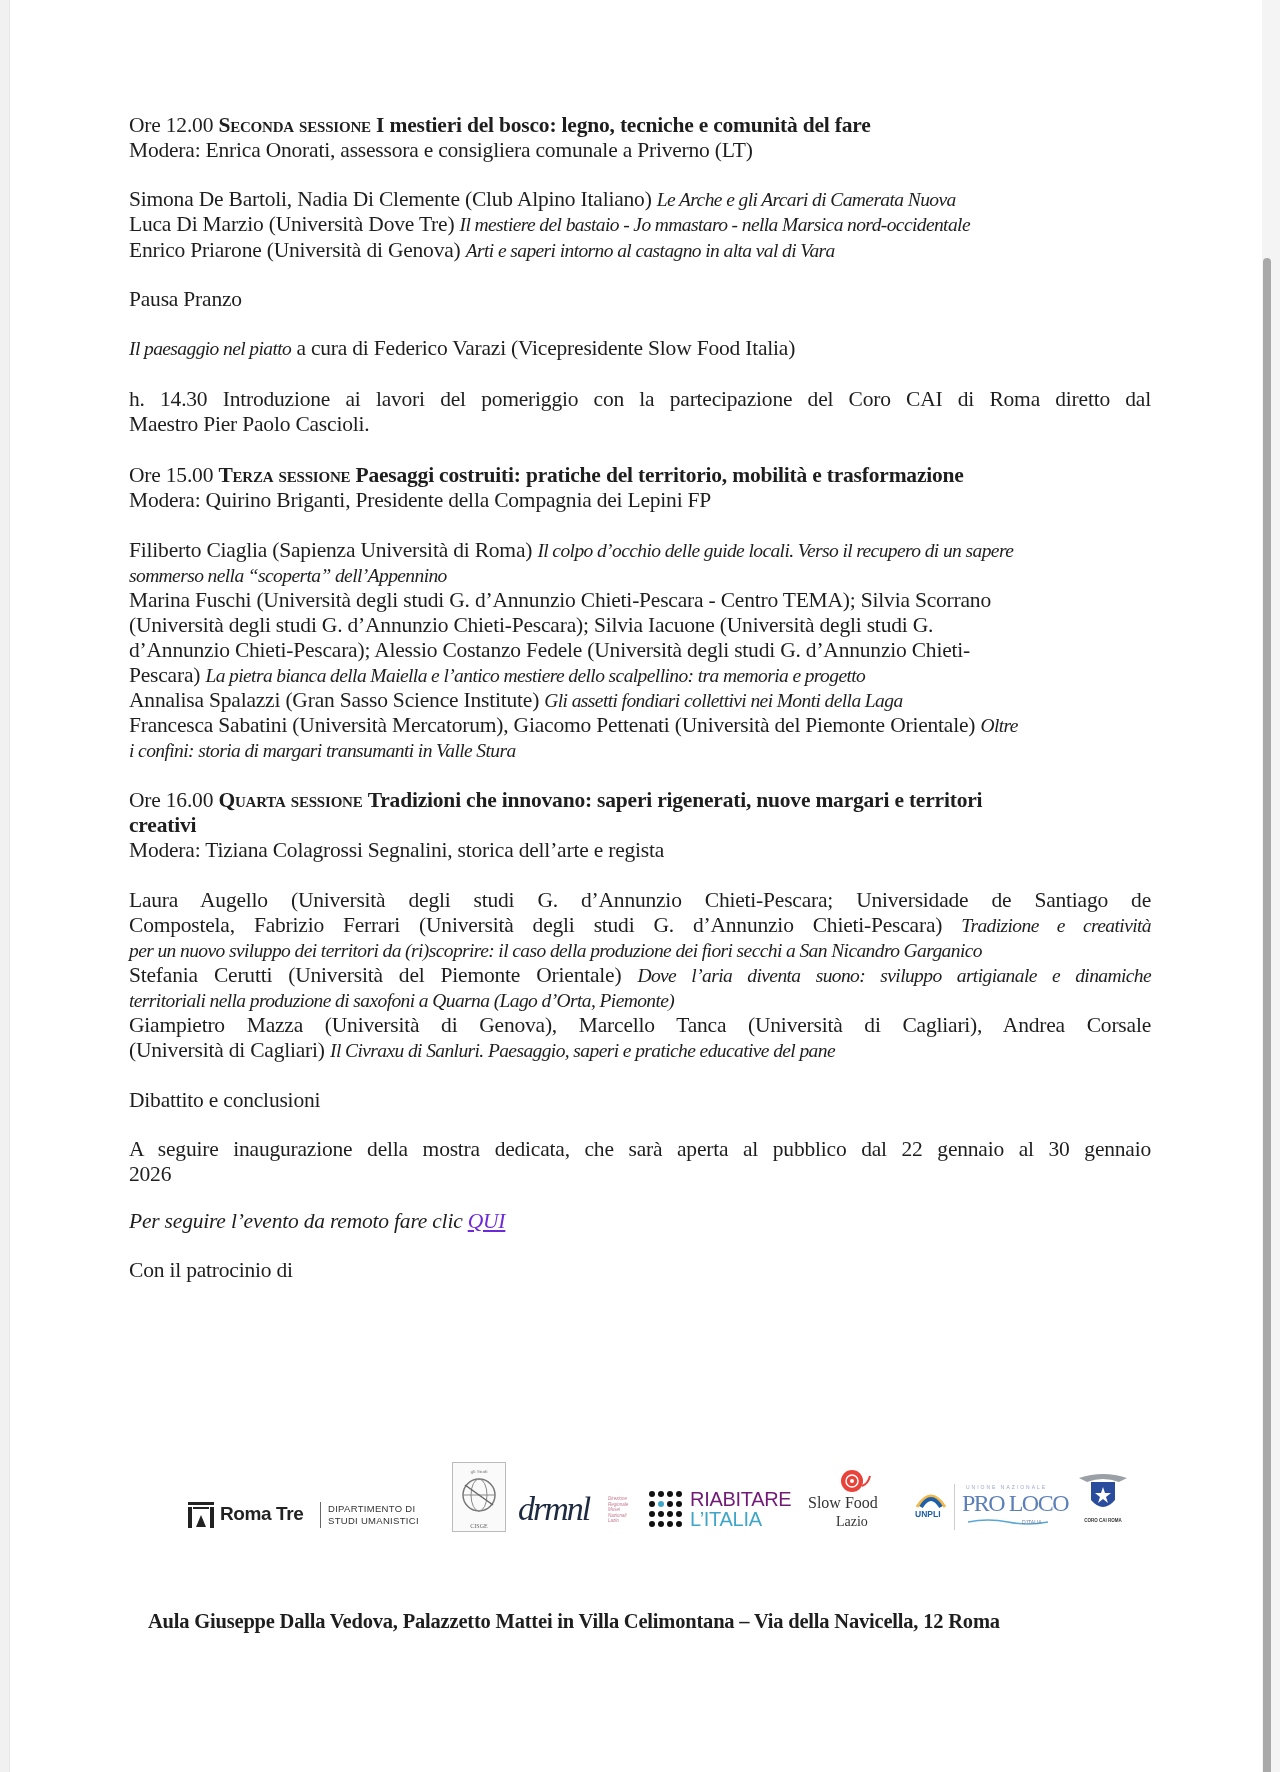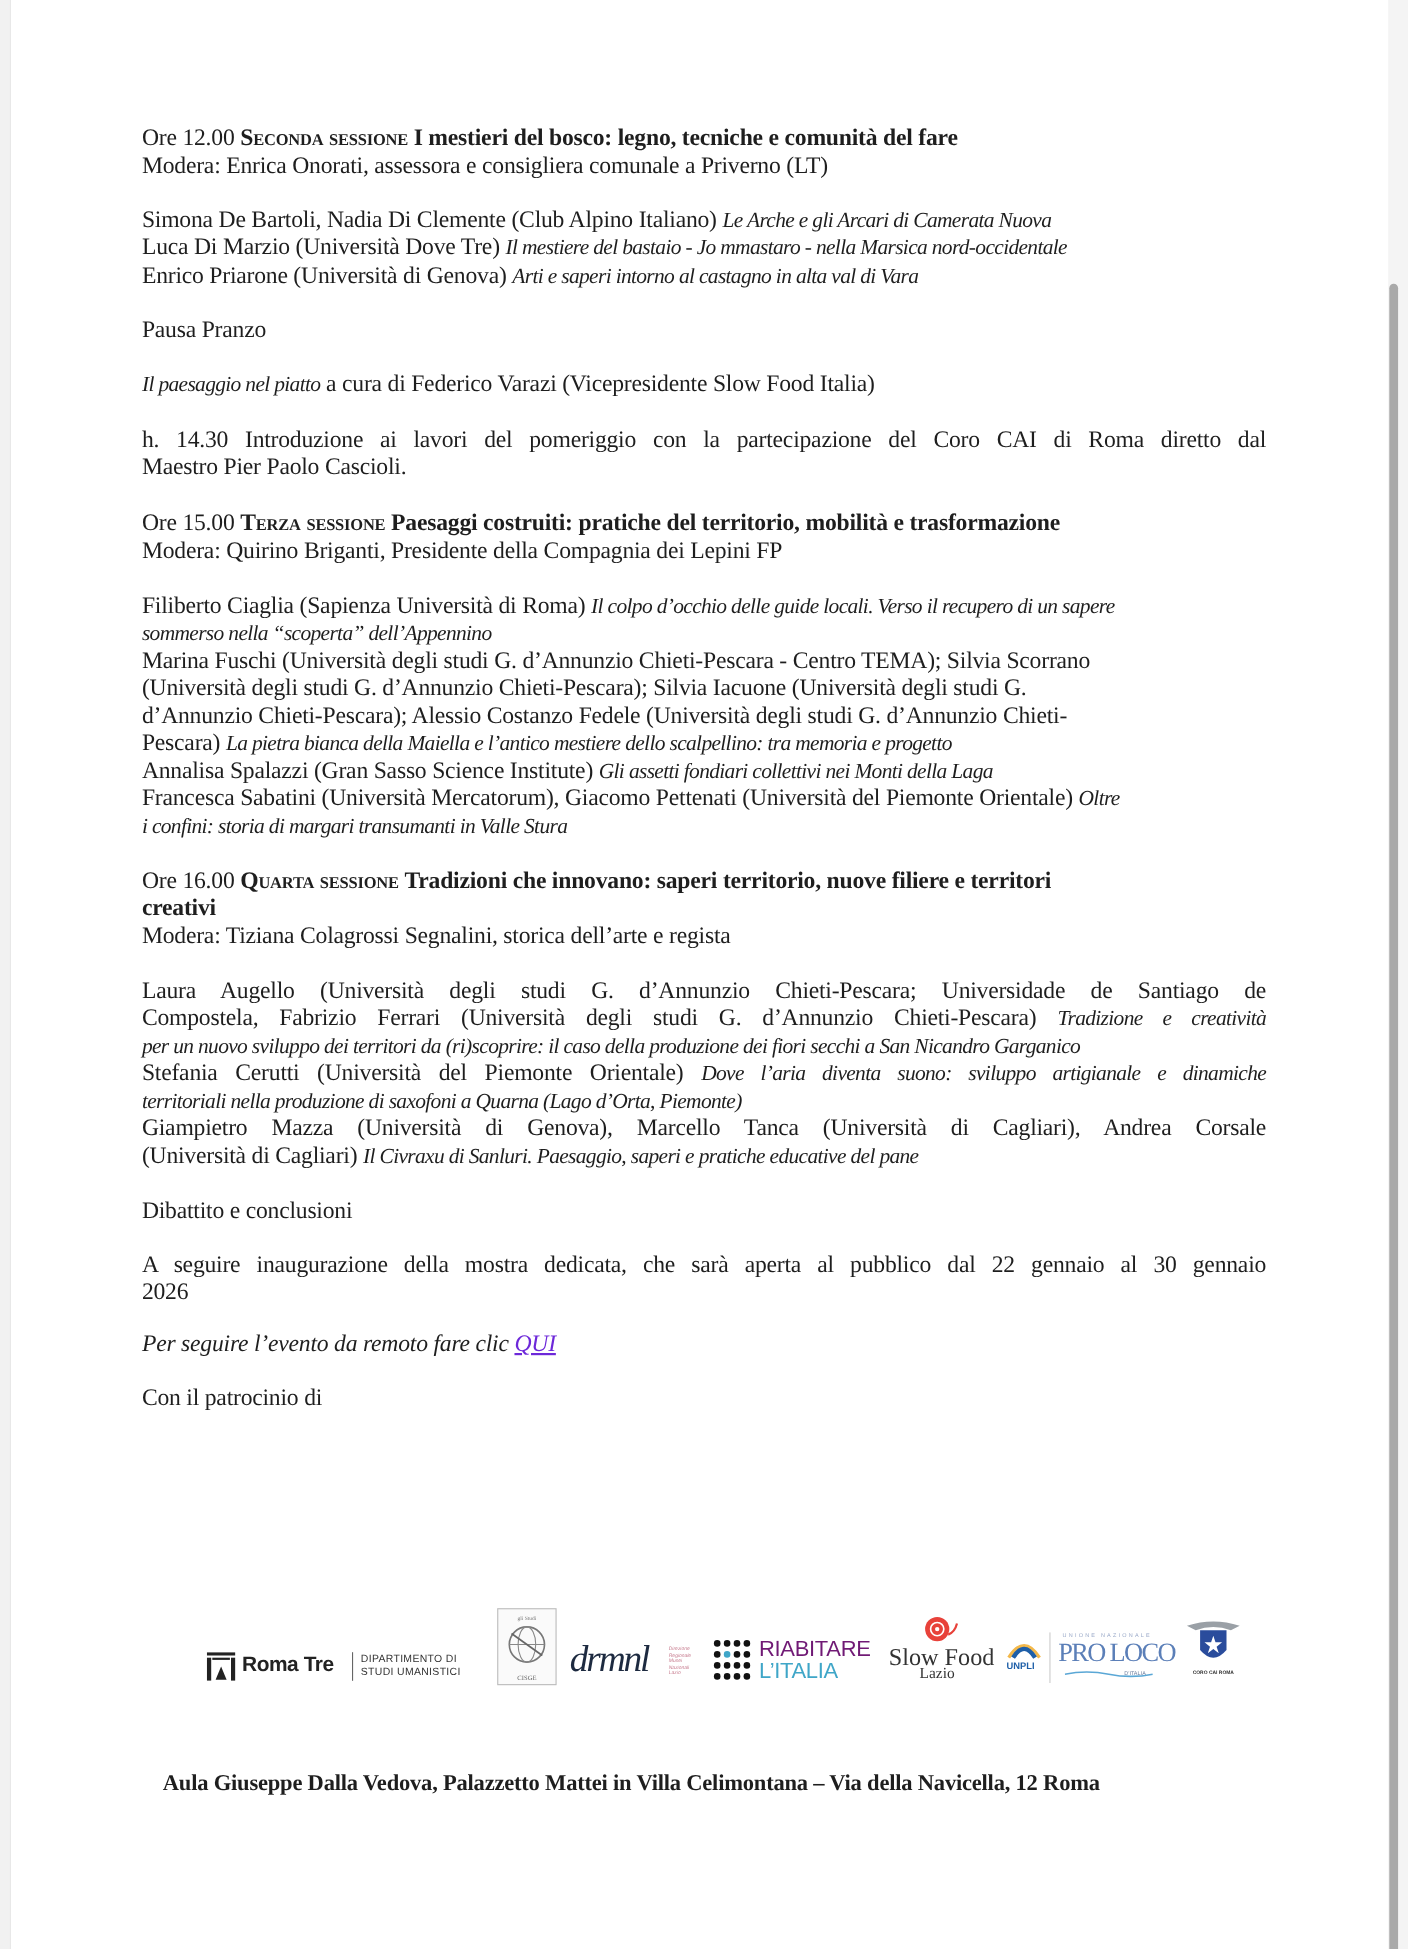--- a/index.html
+++ b/index.html
@@ -75,21 +75,21 @@
   <div class="ln" style="top:611px"><span>(Università degli studi G. d’Annunzio Chieti-Pescara); Silvia Iacuone (Università degli studi G.</span></div>
   <div class="ln" style="top:636px"><span>d’Annunzio Chieti-Pescara); Alessio Costanzo Fedele (Università degli studi G. d’Annunzio Chieti-</span></div>
   <div class="ln" style="top:661px"><span>Pescara)</span> <span class="ti">La pietra bianca della Maiella e l’antico mestiere dello scalpellino: tra memoria e progetto</span></div>
   <div class="ln" style="top:686px"><span>Annalisa Spalazzi (Gran Sasso Science Institute)</span> <span class="ti">Gli assetti fondiari collettivi nei Monti della Laga</span></div>
   <div class="ln" style="top:711px"><span>Francesca Sabatini (Università Mercatorum), Giacomo Pettenati (Università del Piemonte Orientale)</span> <span class="ti">Oltre</span></div>
   <div class="ln" style="top:736px"><span class="ti">i confini: storia di margari transumanti in Valle Stura</span></div>
 
   <div class="ln" style="top:786px">
     <span class="b">Ore 16.00</span>
     <span class="sc">Quarta sessione</span>
-    <span class="sess-title">Tradizioni che innovano: saperi territorio, nuove filiere e territori</span>
+    <span class="sess-title">Tradizioni che innovano: saperi rigenerati, nuove margari e territori</span>
   </div>
   <div class="ln sess-title" style="top:811px">creativi</div>
   <div class="ln" style="top:836px">Modera: Tiziana Colagrossi Segnalini, storica dell’arte e regista</div>
 
   <div class="ln just" style="top:886px"><span>Laura Augello (Università degli studi G. d’Annunzio Chieti-Pescara; Universidade de Santiago de</span></div>
   <div class="ln just" style="top:911px"><span>Compostela, Fabrizio Ferrari (Università degli studi G. d’Annunzio Chieti-Pescara)</span> <span class="ti">Tradizione e creatività</span></div>
   <div class="ln" style="top:936px"><span class="ti">per un nuovo sviluppo dei territori da (ri)scoprire: il caso della produzione dei fiori secchi a San Nicandro Garganico</span></div>
   <div class="ln just" style="top:961px"><span>Stefania Cerutti (Università del Piemonte Orientale)</span> <span class="ti">Dove l’aria diventa suono: sviluppo artigianale e dinamiche</span></div>
   <div class="ln" style="top:986px"><span class="ti">territoriali nella produzione di saxofoni a Quarna (Lago d’Orta, Piemonte)</span></div>
   <div class="ln just" style="top:1011px"><span>Giampietro Mazza (Università di Genova), Marcello Tanca (Università di Cagliari), Andrea Corsale</span></div>
@@ -169,21 +169,21 @@
     <span style="position:absolute;left:42px;top:20px;font-size:20px;color:#3fa6c8;letter-spacing:-0.3px">L’ITALIA</span>
   </div>
 
   <div class="logo" style="left:788px;top:1468px;width:100px;height:66px;">
     <svg width="34" height="26" viewBox="0 0 34 26" style="position:absolute;left:30px;top:0">
       <circle cx="14" cy="13" r="11" fill="#e8423a"></circle>
       <circle cx="14" cy="13" r="6" fill="none" stroke="#fff" stroke-width="1.5"></circle>
       <circle cx="14" cy="13" r="2" fill="#fff"></circle>
       <path d="M24 18 Q30 16 32 8" stroke="#e8423a" stroke-width="2" fill="none"></path>
     </svg>
-    <span style="position:absolute;left:0;top:26px;font-family:'Liberation Serif',serif;font-size:22px;color:#333;white-space:nowrap">Slow Food</span>
+    <span style="position:absolute;left:0;top:26px;font-family:'Liberation Serif',serif;font-size:16px;color:#333;white-space:nowrap">Slow Food</span>
     <span style="position:absolute;left:28px;top:46px;font-family:'Liberation Serif',serif;font-size:14px;color:#333">Lazio</span>
   </div>
 
   <div class="logo" style="left:893px;top:1487px;width:36px;height:42px;">
     <svg width="36" height="22" viewBox="0 0 36 22">
       <path d="M4 20 Q18 -2 32 20" stroke="#f3b84a" stroke-width="3" fill="none"></path>
       <path d="M8 20 Q18 4 28 20" stroke="#1e5fa8" stroke-width="4" fill="none"></path>
     </svg>
     <span style="position:absolute;left:2px;top:22px;font-size:8.5px;font-weight:bold;color:#1e5fa8">UNPLI</span>
   </div>

